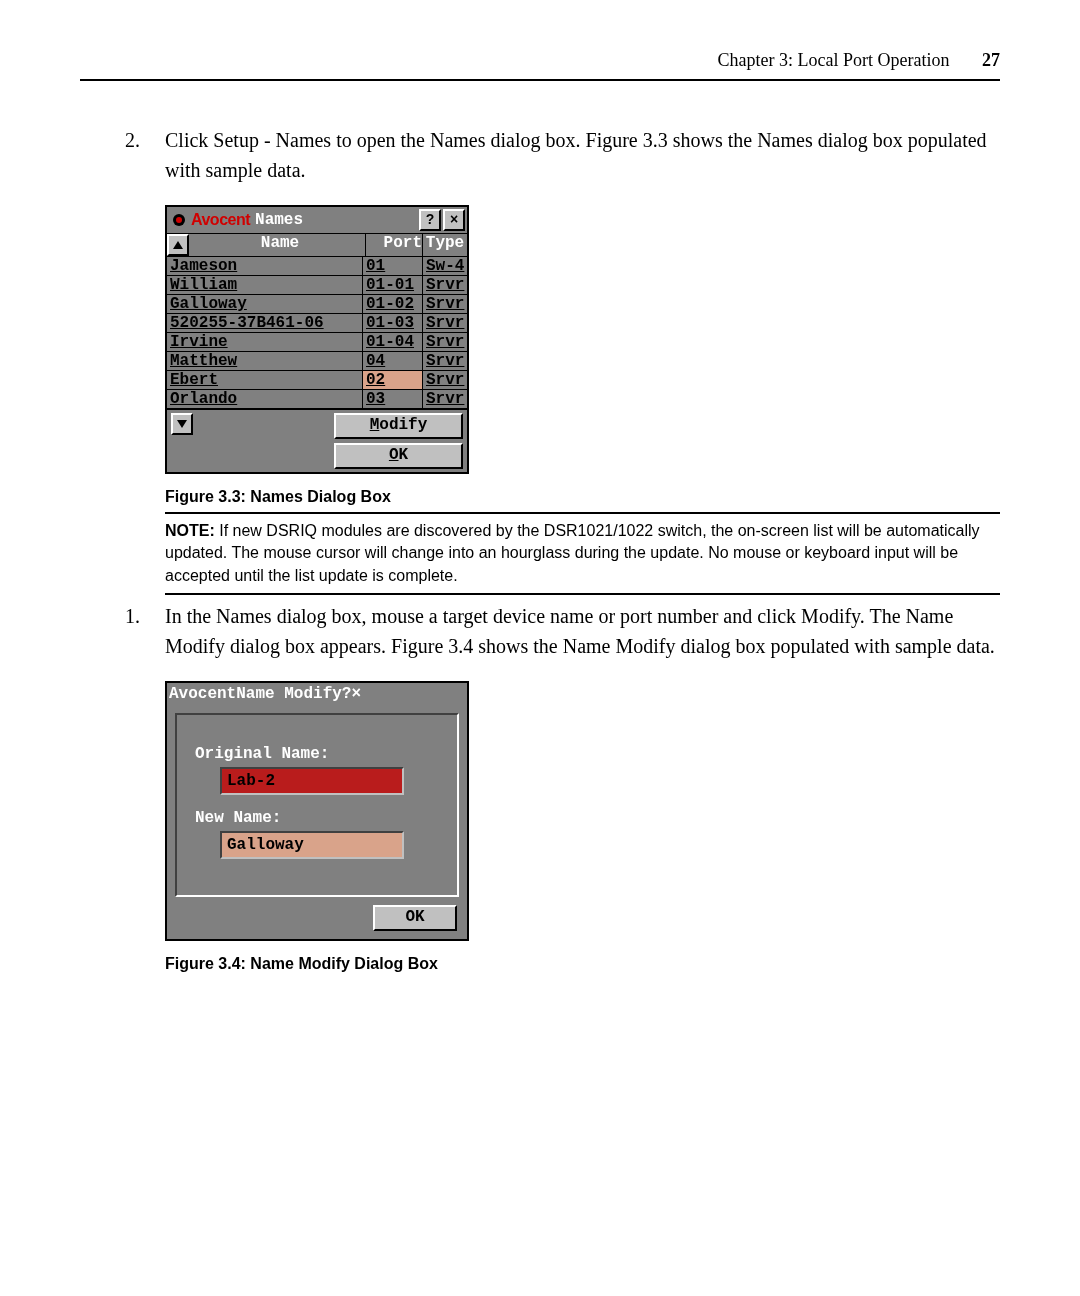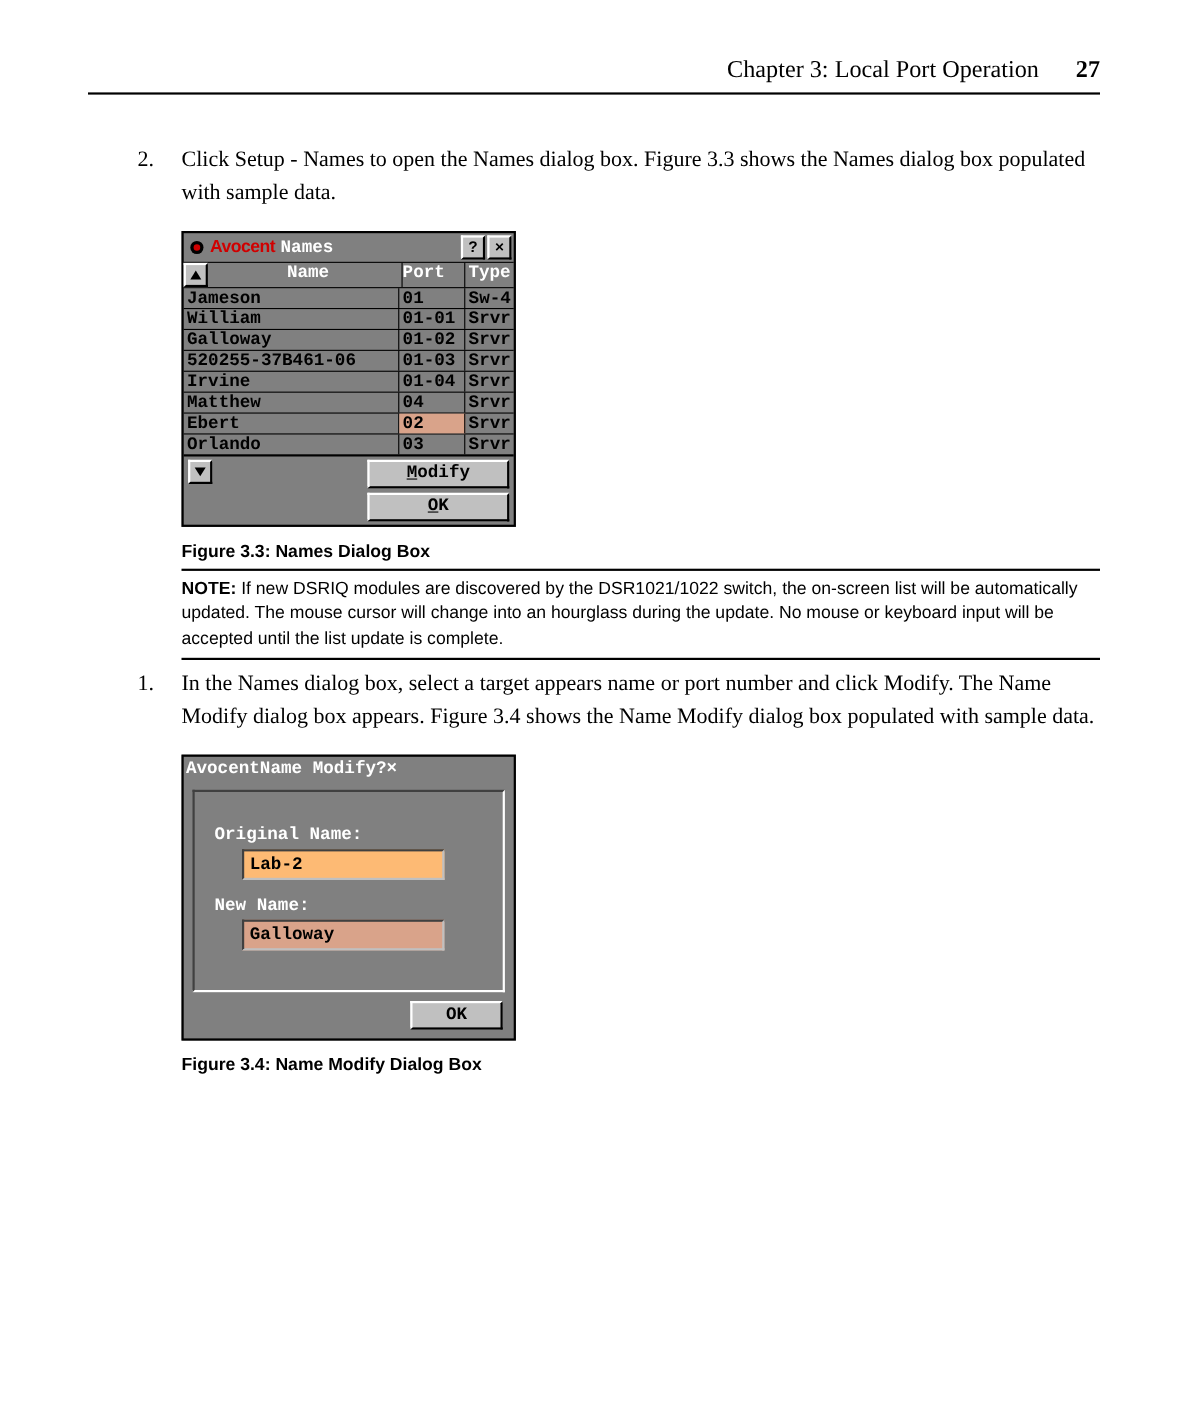--- a/index.html
+++ b/index.html
@@ -8,21 +8,21 @@
     background: #fff;
     font-family: "Times New Roman", Times, serif;
     color: #000;
     width: 1080px;
   }
   .page {
     padding: 50px 80px 60px 80px;
   }
   .running-head {
     text-align: right;
-    font-size: 22px;
+    font-size: 18px;
     margin-bottom: 8px;
   }
   .running-head .chtitle { margin-right: 28px; }
   .running-head .pagenum { font-weight: bold; }
   .rule {
     border: none;
     border-top: 2px solid #000;
     margin: 0 0 44px 0;
   }
   .body-indent { margin-left: 85px; }
@@ -81,27 +81,28 @@
   .scrollbtn {
     width: 18px; height: 18px;
     background: #c0c0c0;
     border-top: 2px solid #fff;
     border-left: 2px solid #fff;
     border-right: 2px solid #000;
     border-bottom: 2px solid #000;
     display:inline-flex;align-items:center;justify-content:center;
   }
   .headerrow .col-name { flex: 0 0 170px; padding-left: 6px; text-align:center;}
-  .headerrow .col-port { flex: 0 0 56px; border-left:1px solid #000; text-align:left;}
+  .headerrow .col-port { flex: 0 0 56px; border-left:1px solid #000; text-align:right;}
   .headerrow .col-type { flex: 1; border-left:1px solid #000; text-align:center;}
   .dlg .rows { }
   .dlg .row {
     display: flex;
     color: #000;
     border-bottom: 1px solid #000;
+    text-decoration: underline;
   }
   .dlg .row:last-child { border-bottom: 2px solid #000; }
   .dlg .row .c-name { flex: 0 0 192px; padding-left: 3px; border-right:1px solid #000;}
   .dlg .row .c-port { flex: 0 0 56px; padding-left: 3px; border-right:1px solid #000;}
   .dlg .row .c-type { flex: 1; padding-left: 3px; }
   .dlg .row .selected { background: #d9a38a; }
   .dlg .footer {
     display:flex; padding:3px 4px; gap:4px; align-items:flex-start;
   }
   .dlg .ftleft { }
@@ -153,21 +154,21 @@
     border: 2px solid #404040;
     border-right-color:#fff; border-bottom-color:#fff;
     padding: 30px 6px 22px 18px;
     color:#fff;
   }
   .dlg2 .lbl { color:#fff; margin-bottom:4px; }
   .dlg2 .field {
     margin-left: 25px;
     margin-bottom: 14px;
     width: 170px;
-    background: #fdba74;
+    background: #b91c1c;
     border-top: 2px solid #404040;
     border-left: 2px solid #404040;
     border-right: 2px solid #c0c0c0;
     border-bottom: 2px solid #c0c0c0;
     padding: 3px 5px;
     color: #000;
   }
   .dlg2 .field.sel {
     background: #d9a38a;
     color: #000;
@@ -290,21 +291,21 @@
 
     <hr class="note-rule">
     <div class="note">
       <strong>NOTE:</strong><span>  If new DSRIQ modules are discovered by the DSR1021/1022 switch, the on-screen list will be automatically updated. The mouse cursor will change into an hourglass during the update. No mouse or keyboard input will be accepted until the list update is complete.</span>
     </div>
     <hr class="note-rule">
 
 
     <div class="step">
       <span class="num">1.</span>
-      <span>In the Names dialog box, select a target appears name or port number and click </span><span class="em">Modify</span><span>. The Name Modify dialog box appears. Figure 3.4 shows the Name Modify dialog box populated with sample data.</span>
+      <span>In the Names dialog box, mouse a target device name or port number and click </span><span class="em">Modify</span><span>. The Name Modify dialog box appears. Figure 3.4 shows the Name Modify dialog box populated with sample data.</span>
     </div>
 
     <div class="dlg2">
       <div class="titlebar">
         <span class="logo">
           <svg viewBox="0 0 16 16">
               <circle cx="8" cy="8" r="6" fill="#000"></circle>
               <circle cx="8" cy="8" r="3" fill="#d00000"></circle>
             </svg>
         </span>

